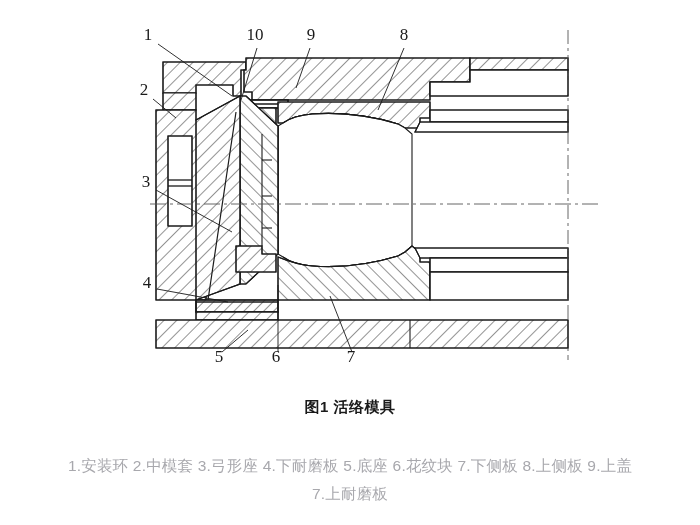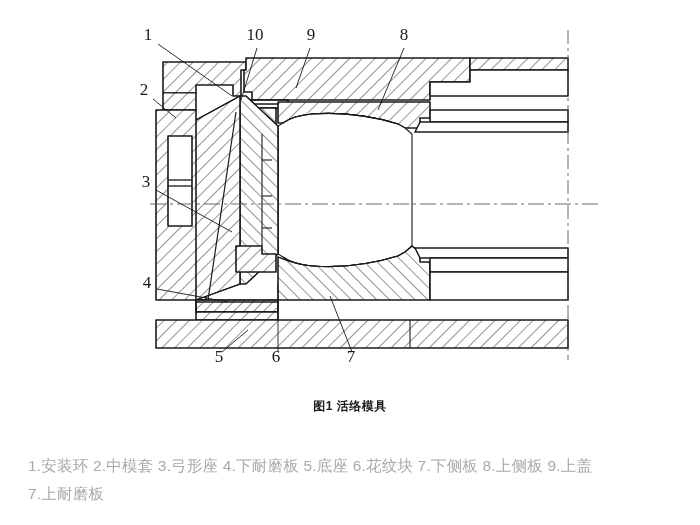--- a/index.html
+++ b/index.html
@@ -29,30 +29,31 @@
   }
   #drawing-svg {
     display: block;
   }
   .fig-caption {
     position: absolute;
     left: 0;
     top: 398px;
     width: 700px;
     text-align: center;
-    font-size: 12px;
+    font-size: 15px;
     font-weight: bold;
     color: #1a1a1a;
     letter-spacing: 0.5px;
   }
   .legend {
     position: absolute;
     left: 28px;
     top: 452px;
     width: 644px;
+    text-align: center;
     font-size: 15.5px;
     line-height: 28px;
     color: #a8a8ad;
     letter-spacing: 0.2px;
   }
   .legend-line { display: block; }
 </style>
 </head>
 <body>
 

